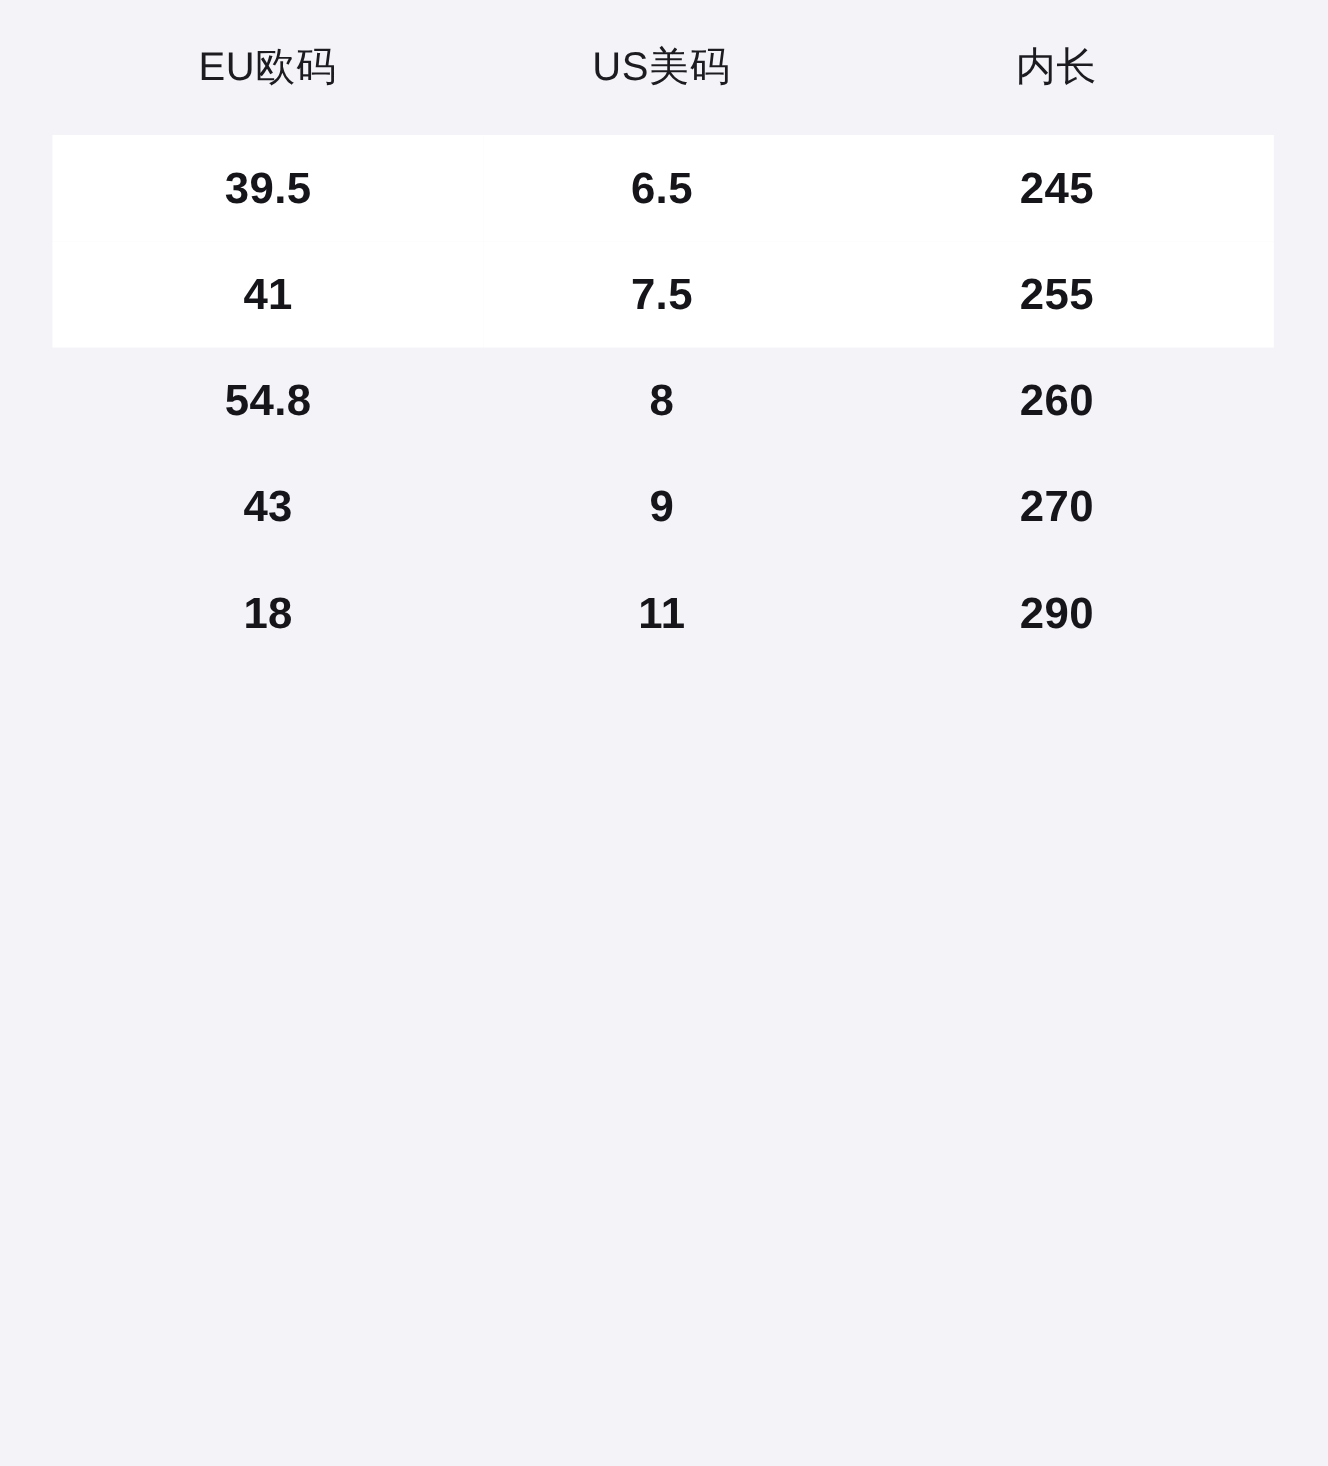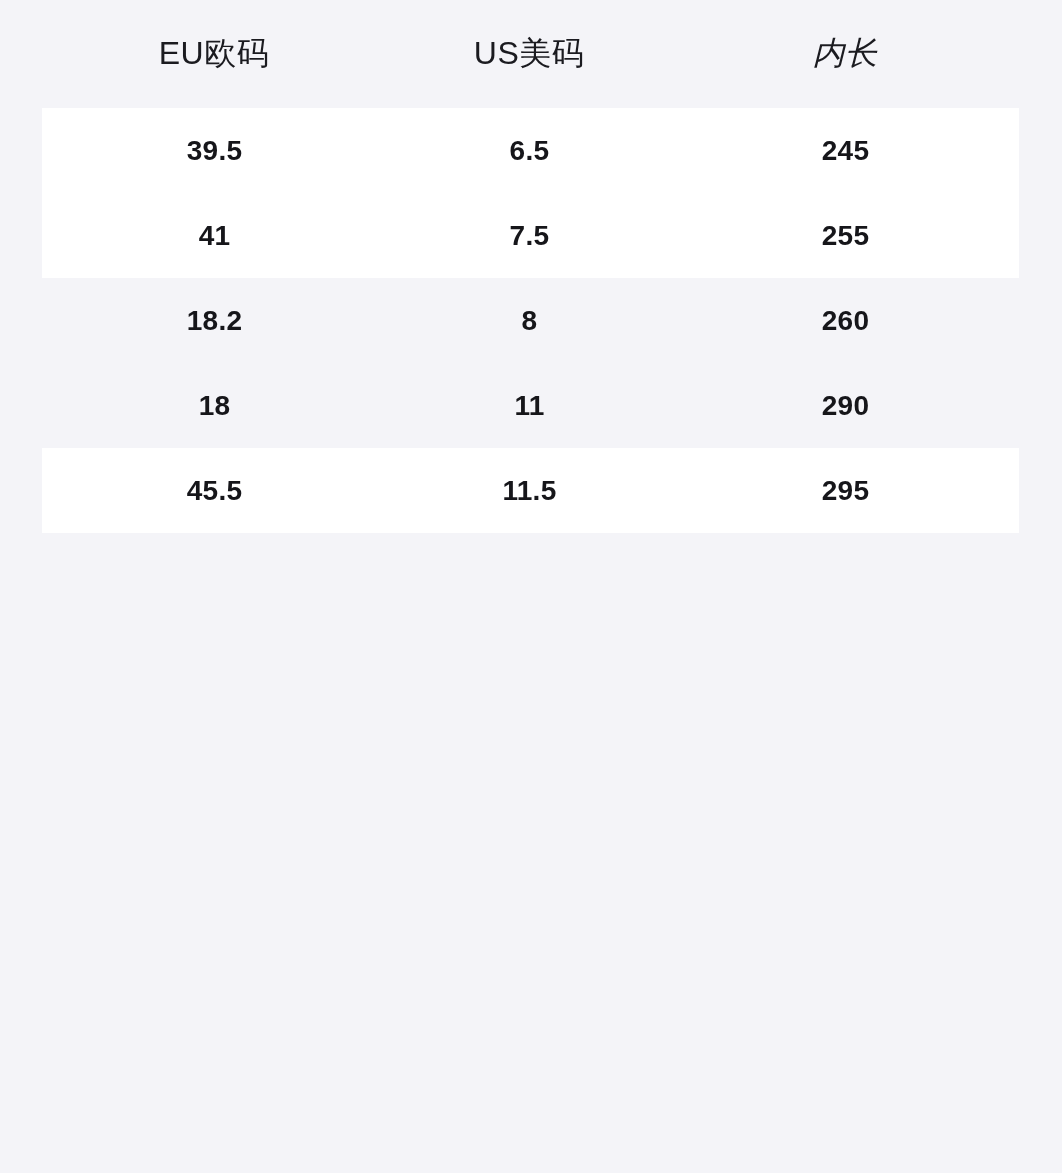--- a/index.html
+++ b/index.html
@@ -54,27 +54,27 @@
   }
 
   
   .th-inner {
     display: block;
     width: 100%;
     text-align: center;
   }
   th.col-eu  .th-inner { transform: translateX(-0.5px); }
   th.col-us  .th-inner { transform: translateX(-0.5px); }
-  th.col-len .th-inner { transform: translateX(-0.5px); font-style: italic; }
+  th.col-len .th-inner { transform: translateX(-0.5px); }
 
   .chart-table tbody td {
     height: 85px;
     padding: 0;
     margin: 0;
-    font-size: 28px;
+    font-size: 35px;
     font-weight: 700;
     color: #16161a;
     text-align: center;
     vertical-align: middle;
     border: none;
     letter-spacing: 0.3px;
   }
 
   .chart-table tbody tr.odd td {
     background: #ffffff;
@@ -112,30 +112,30 @@
             <td>39.5</td>
             <td>6.5</td>
             <td>245</td>
           </tr>
           <tr class="odd">
             <td>41</td>
             <td>7.5</td>
             <td>255</td>
           </tr>
           <tr class="even">
-            <td>18.2</td>
+            <td>54.8</td>
             <td>8</td>
             <td>260</td>
+          </tr>
+          <tr class="even">
+            <td>43</td>
+            <td>9</td>
+            <td>270</td>
           </tr>
           <tr class="even">
             <td>18</td>
             <td>11</td>
             <td>290</td>
-          </tr>
-          <tr class="odd">
-            <td>45.5</td>
-            <td>11.5</td>
-            <td>295</td>
           </tr>
         </tbody>
     </table>
   </div>
 </div>
 
 </body></html>

